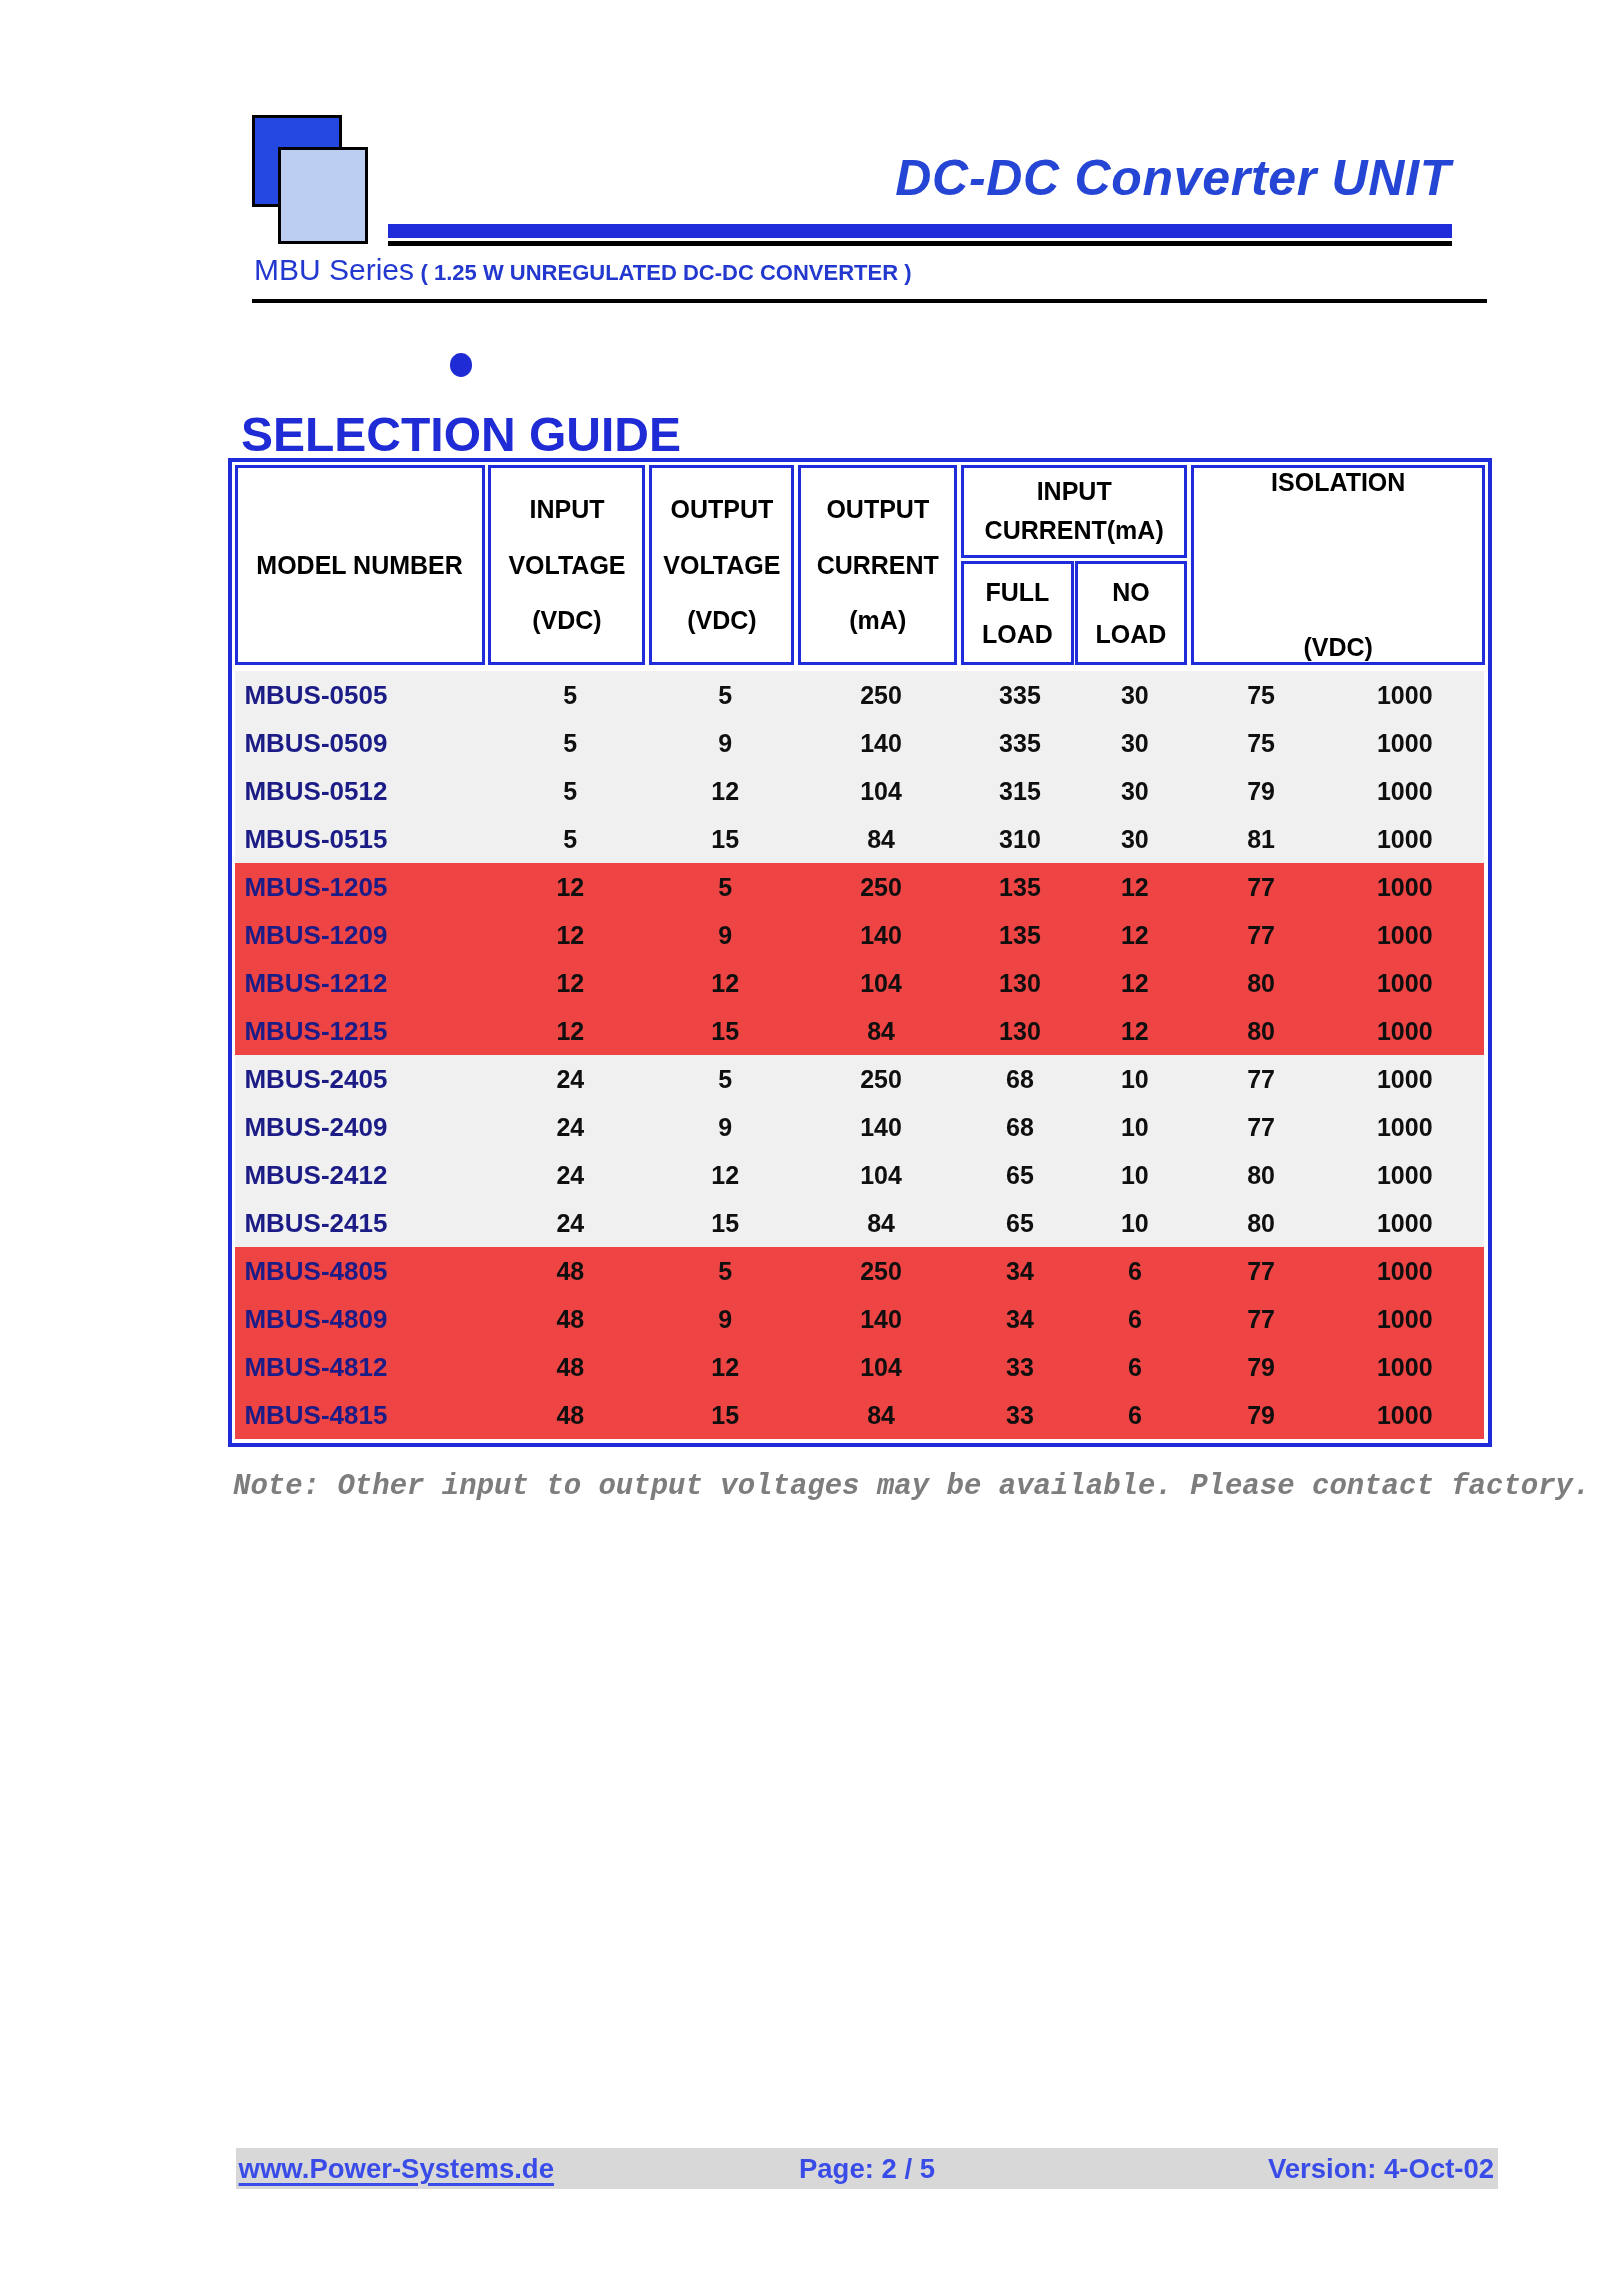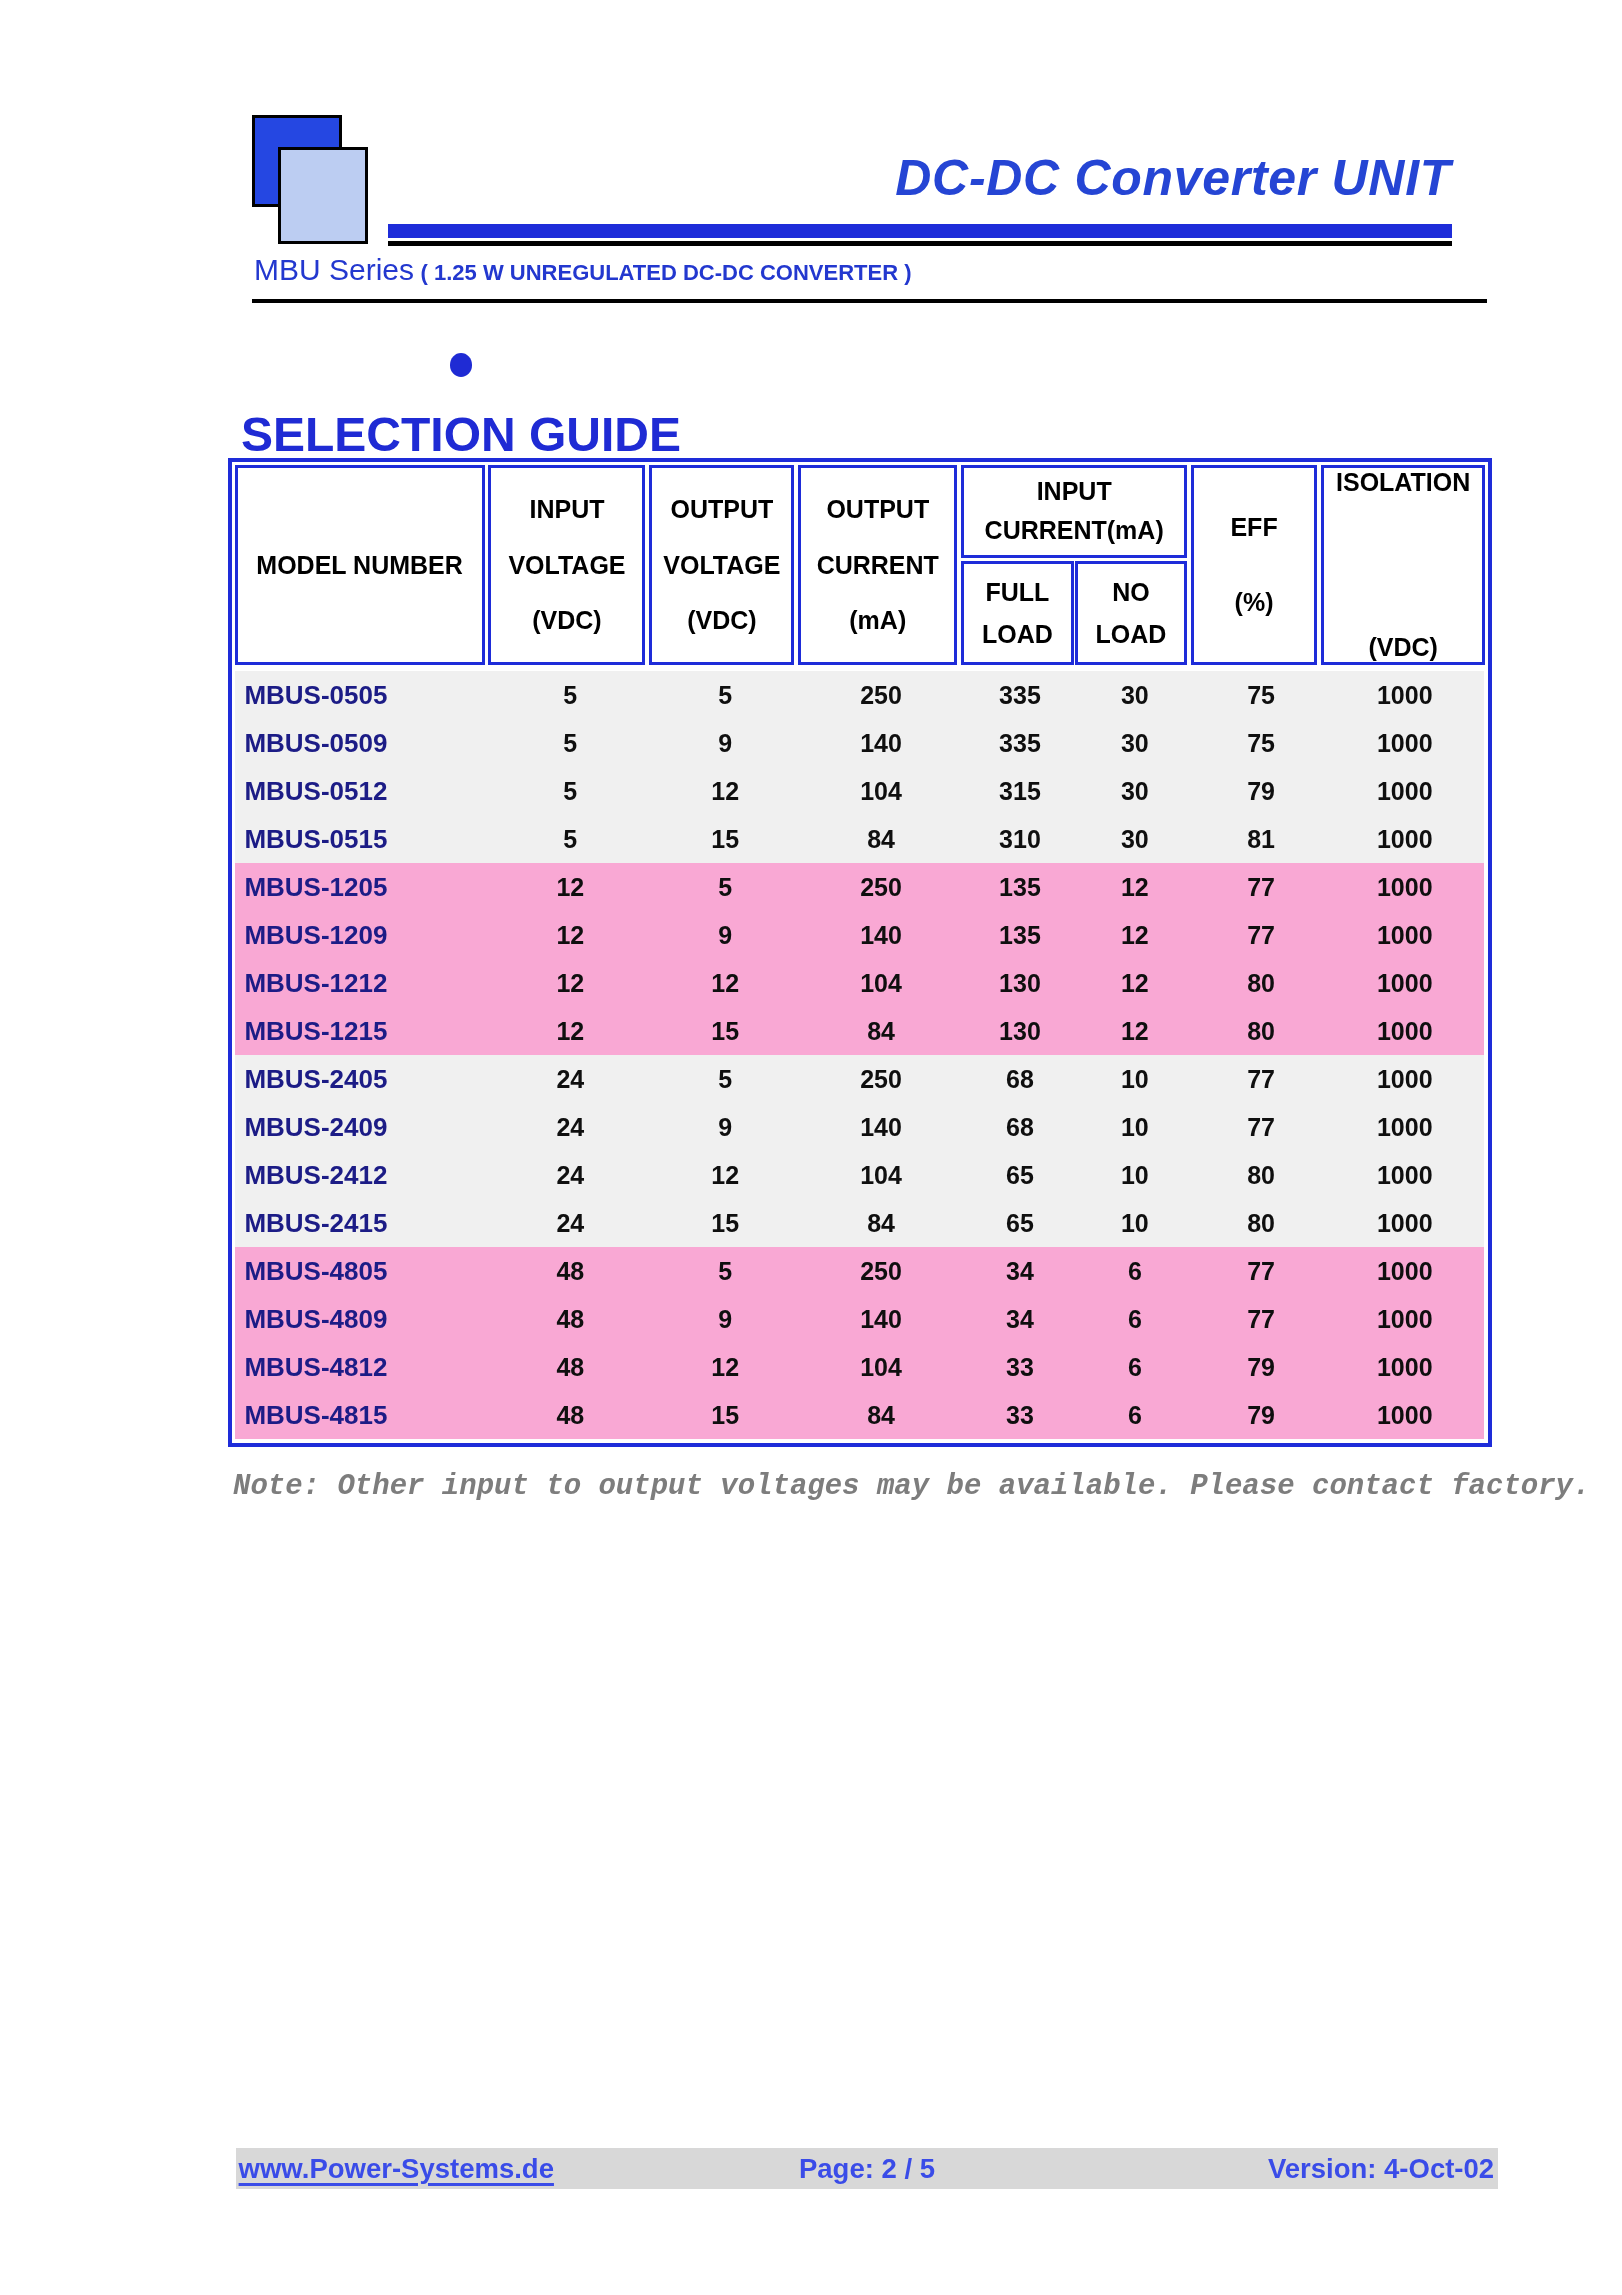--- a/index.html
+++ b/index.html
@@ -42,21 +42,21 @@
   .c2{flex:0 0 145px;}
   .c3{flex:0 0 159px;}
   .cgroup{flex:0 0 226px;display:flex;flex-direction:column;gap:3.9px;}
   .ctop{height:93px;flex:0 0 auto;}
   .csubrow{flex:1;display:flex;gap:1px;}
   .csubrow .hcell{flex:1;}
   .c5{flex:0 0 126px;}
   .c6{flex:1;justify-content:space-between;}
 
   .tbody{margin:3.3px 3.9px 3.9px 3.3px;}
-  .tgroup{background:#f9a8d4;}
+  .tgroup{background:#ef4444;}
   .tgroup.band{background:var(--row-band);}
   .trow{display:flex;gap:3.9px;height:48px;align-items:center;padding:0 2.6px;}
   .tcell{box-sizing:border-box;text-align:center;font-size:25px;font-weight:bold;color:var(--value-black);white-space:nowrap;}
   .col0{flex:0 0 250px;text-align:left;padding-left:6.5px;color:var(--model-navy);font-size:26px;}
   .col1{flex:0 0 157px;}
   .col2{flex:0 0 145px;}
   .col3{flex:0 0 159px;}
   .col4{flex:0 0 111px;}
   .col5{flex:0 0 111px;}
   .col6{flex:0 0 126px;margin-left:3.9px;}
@@ -128,24 +128,20 @@
           <div class="hcell">
             <div>FULL</div>
             <div>LOAD</div>
           </div>
           <div class="hcell">
             <div>NO</div>
             <div>LOAD</div>
           </div>
         </div>
       </div>
-      <div class="hcell c5">
-        <div>EFF</div>
-        <div>(%)</div>
-      </div>
       <div class="hcell c6">
         <div>ISOLATION</div>
         <div>(VDC)</div>
       </div>
     </div>
     <div class="tbody">
       <div class="tgroup band">
           <div class="trow">
             <div class="tcell col0">MBUS-0505</div>
             <div class="tcell col1">5</div>

